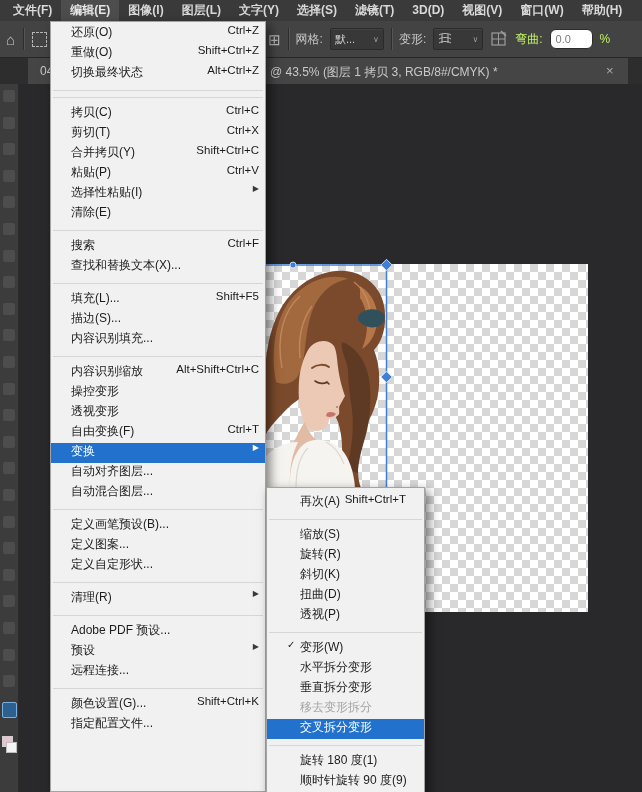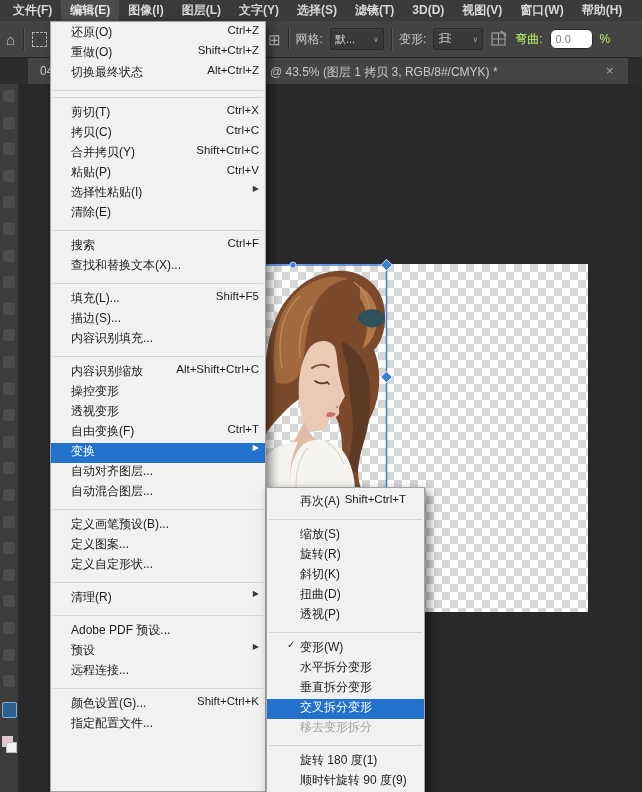--- a/index.html
+++ b/index.html
@@ -214,26 +214,26 @@
         <span class="lbl">重做(O)</span>
         <span class="sc">Shift+Ctrl+Z</span>
       </div>
       <div class="mrow">
         <span class="lbl">切换最终状态</span>
         <span class="sc">Alt+Ctrl+Z</span>
       </div>
       <div class="sep"></div>
       <div class="sep"></div>
       <div class="mrow">
+        <span class="lbl">拷贝(C)</span>
+        <span class="sc">Ctrl+C</span>
+      </div>
+      <div class="mrow">
         <span class="lbl">剪切(T)</span>
         <span class="sc">Ctrl+X</span>
-      </div>
-      <div class="mrow">
-        <span class="lbl">拷贝(C)</span>
-        <span class="sc">Ctrl+C</span>
       </div>
       <div class="mrow">
         <span class="lbl">合并拷贝(Y)</span>
         <span class="sc">Shift+Ctrl+C</span>
       </div>
       <div class="mrow">
         <span class="lbl">粘贴(P)</span>
         <span class="sc">Ctrl+V</span>
       </div>
       <div class="mrow">
@@ -356,28 +356,28 @@
         <span class="lbl">变形(W)</span>
       </div>
       <div class="mrow">
         <span class="check"></span>
         <span class="lbl">水平拆分变形</span>
       </div>
       <div class="mrow">
         <span class="check"></span>
         <span class="lbl">垂直拆分变形</span>
       </div>
+      <div class="mrow dis">
+        <span class="check"></span>
+        <span class="lbl">移去变形拆分</span>
+      </div>
       <div class="mrow hl">
         <span class="check"></span>
         <span class="lbl">交叉拆分变形</span>
       </div>
-      <div class="mrow dis">
-        <span class="check"></span>
-        <span class="lbl">移去变形拆分</span>
-      </div>
       <div class="sep"></div>
       <div class="mrow">
         <span class="check"></span>
         <span class="lbl">旋转 180 度(1)</span>
       </div>
       <div class="mrow">
         <span class="check"></span>
         <span class="lbl">顺时针旋转 90 度(9)</span>
       </div>
     </div>

